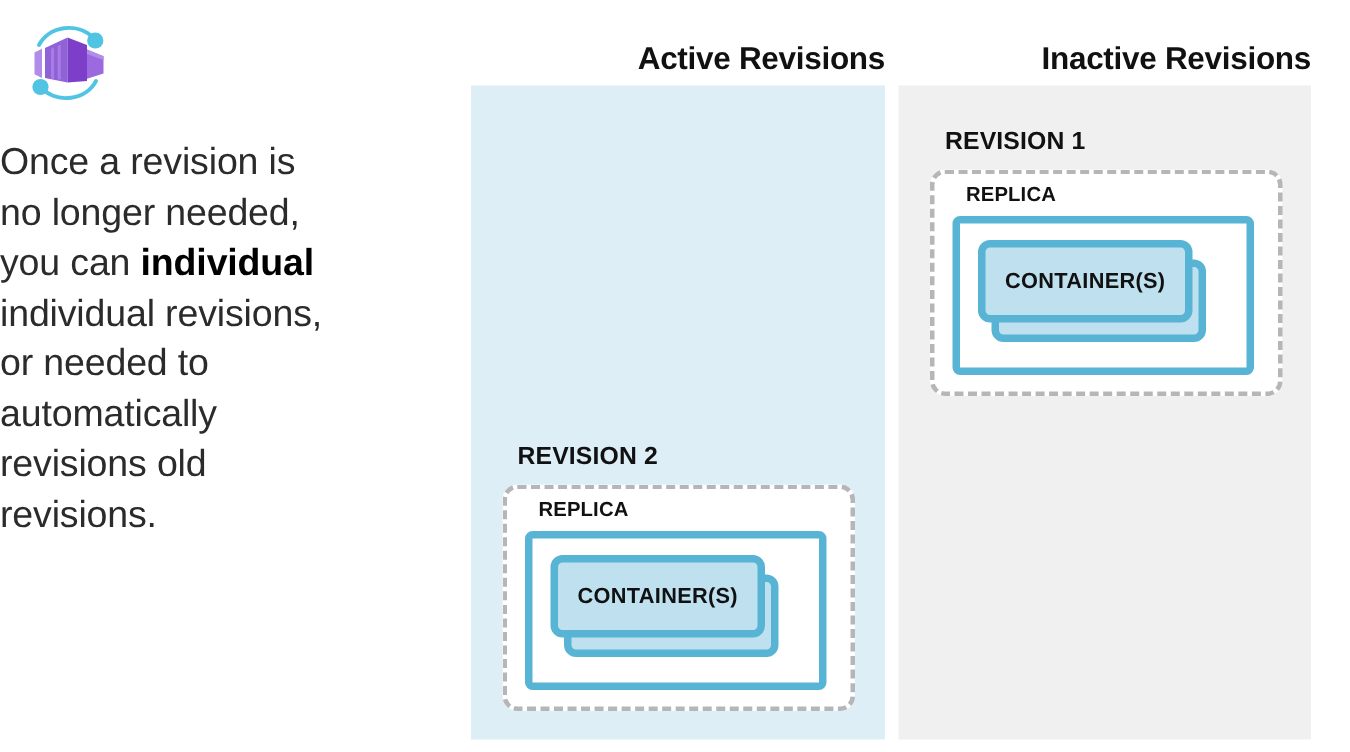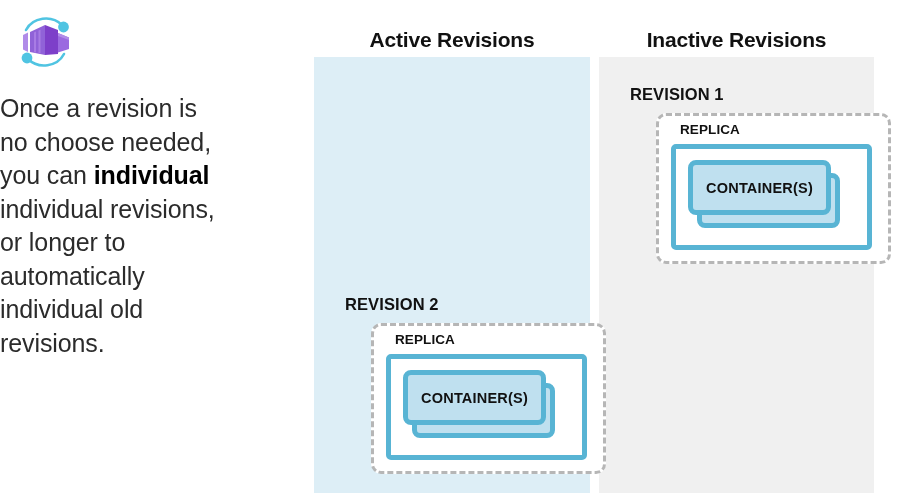--- a/index.html
+++ b/index.html
@@ -48,21 +48,21 @@
     color: #000000;
   }
 
   
   .col-title {
     position: absolute;
     top: 28px;
     font-size: 21px;
     font-weight: 700;
     color: #111111;
-    text-align: center;
+    text-align: right;
     letter-spacing: -0.2px;
   }
   #title-active   { left: 314px; width: 276px; }
   #title-inactive { left: 599px; width: 275px; }
 
   
   .column-bg {
     position: absolute;
     top: 57px;
     height: 436px;
@@ -81,21 +81,20 @@
     letter-spacing: 0.1px;
     white-space: nowrap;
   }
 
   .revision-box {
     position: absolute;
     border: 3px dashed #b6b6b6;
     border-radius: 10px;
     background: #ffffff;
     box-sizing: border-box;
-    margin-left: 36px;
   }
 
   .replica-label {
     position: absolute;
     font-size: 13.5px;
     font-weight: 700;
     color: #111111;
     letter-spacing: 0.1px;
     white-space: nowrap;
   }
@@ -147,26 +146,26 @@
       <path d="M20 19.5 L22 18.6 L22 39.6 L20 39.3 Z" fill="#a87ce4"></path>
       <path d="M24.5 17.6 L26.5 16.7 L26.5 40.2 L24.5 39.9 Z" fill="#a87ce4"></path>
 
       <path d="M44 20 L55 24.5 L55 36 L44 39.5 Z" fill="#9b6ae0"></path>
       <path d="M44 20 L55 24.5 L55 27 L44 23 Z" fill="#b18ce8"></path>
     </svg>
   </div>
 
   <div id="intro-text">
     <span>Once a revision is</span><br>
-    <span>no choose needed,</span><br>
+    <span>no longer needed,</span><br>
     <span>you can </span><b>individual</b><br>
     <span>individual revisions,</span><br>
-    <span>or longer to</span><br>
+    <span>or needed to</span><br>
     <span>automatically</span><br>
-    <span>individual old</span><br>
+    <span>revisions old</span><br>
     <span>revisions.</span>
   </div>
 </div>
 
 <div class="col-title" id="title-active">Active Revisions</div>
 
 <div class="col-title" id="title-inactive">Inactive Revisions</div>
 
 <div class="column-bg" id="col-active"></div>
 <div class="column-bg" id="col-inactive"></div>

